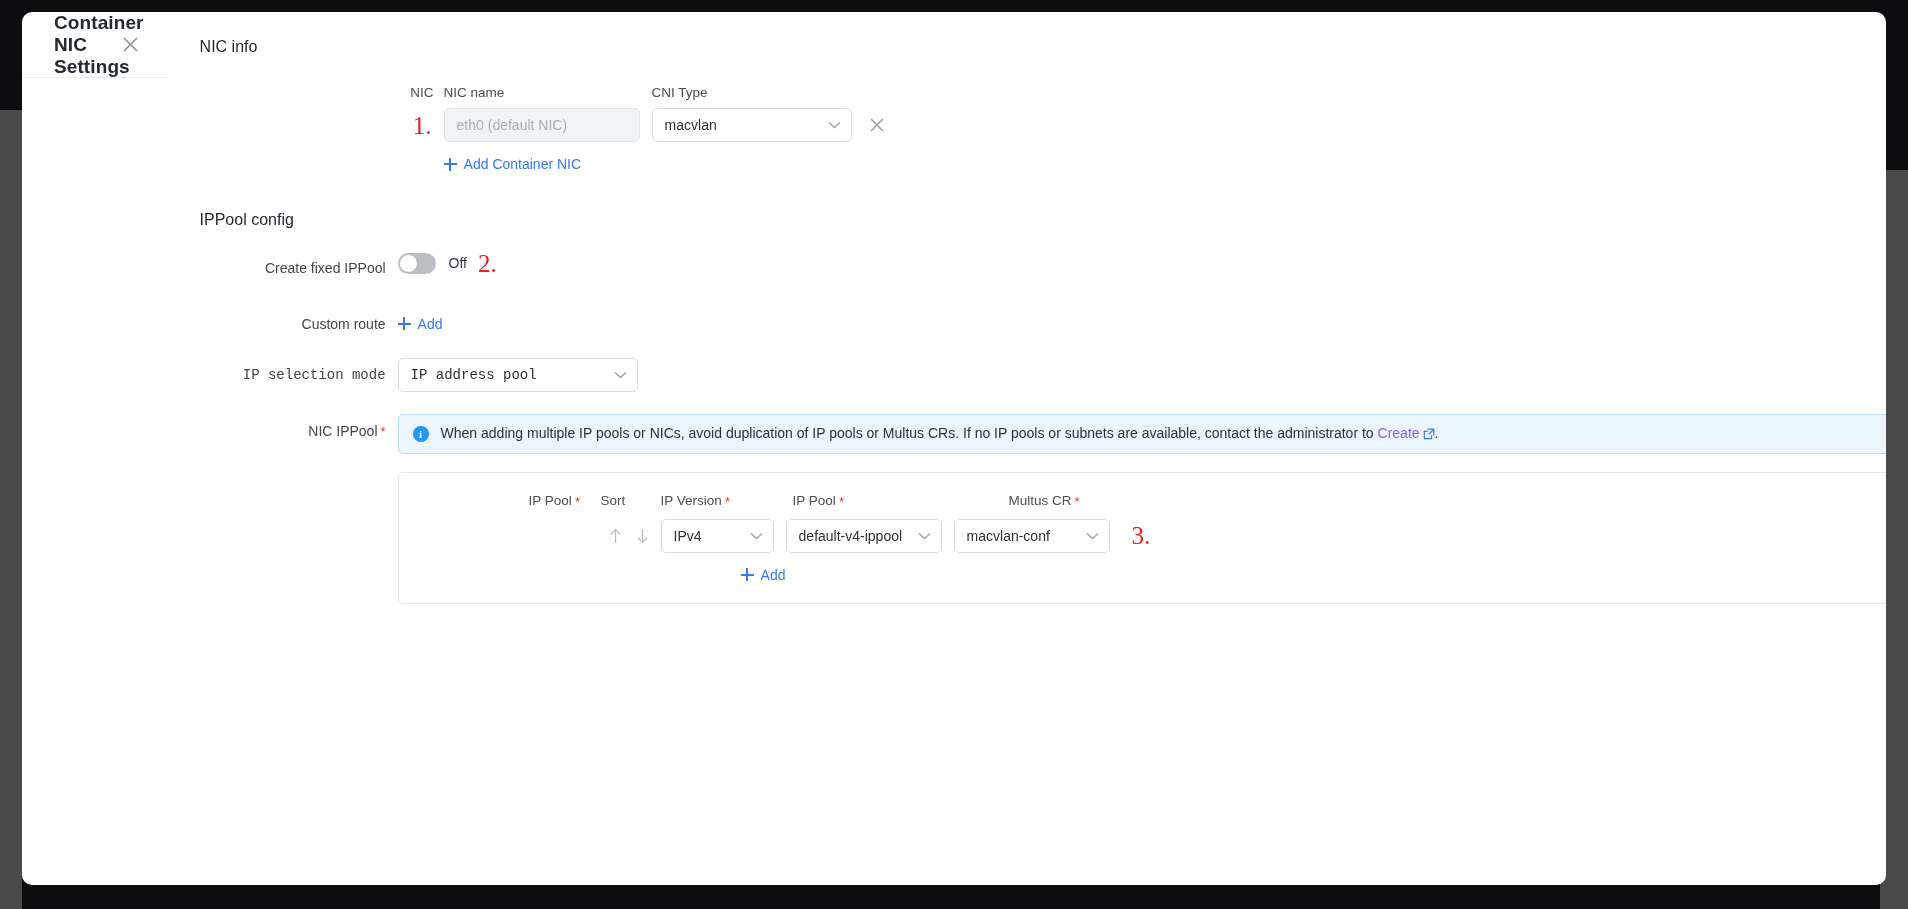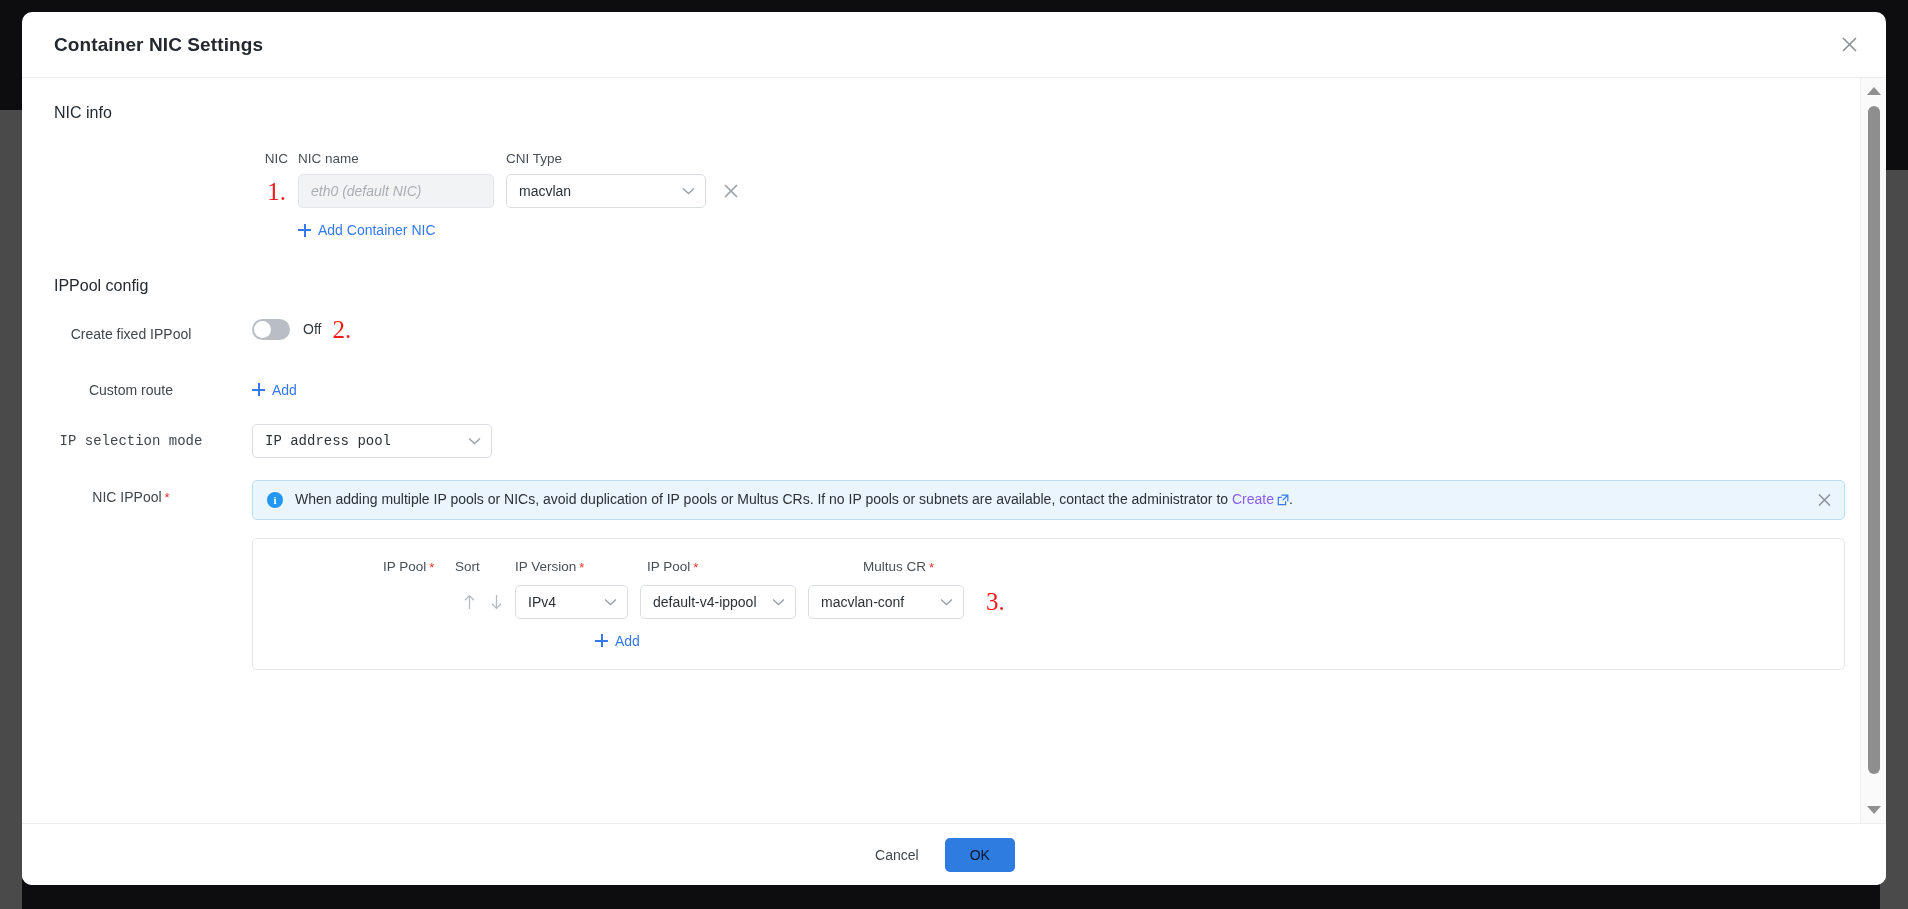--- a/index.html
+++ b/index.html
@@ -31,21 +31,21 @@
     background: #4a4a4a;
   }
   .modal {
     position: absolute;
     left: 22px; top: 12px;
     width: 1864px; height: 873px;
     background: #ffffff;
     border-radius: 10px;
     overflow: hidden;
     display: flex;
-    flex-direction: column;
+    flex-direction: row;
   }
   
   .modal-header {
     height: 66px;
     flex: 0 0 66px;
     border-bottom: 1px solid #eeeeee;
     display: flex;
     align-items: center;
     padding: 0 24px 0 32px;
     position: relative;
@@ -119,21 +119,21 @@
   .section-title.second { margin-top: 36px; }
 
   .field-row {
     display: flex;
     align-items: flex-start;
     margin-bottom: 4px;
   }
   .field-label {
     width: 230px;
     flex: 0 0 230px;
-    text-align: center;
+    text-align: right;
     padding-right: 12px;
     font-size: 14px;
     color: #41464b;
     line-height: 34px;
   }
   .field-label.small-col { line-height: 18px; }
   .req-star {
     color: #e5342c;
     font-size: 13px;
     margin-left: 3px;
@@ -176,21 +176,20 @@
     height: 34px;
     border: 1px solid #d9dde1;
     border-radius: 5px;
     background: #ffffff;
     font-size: 14px;
     color: #2d3236;
     padding: 0 12px;
     display: flex;
     align-items: center;
     width: 100%;
-    font-style: italic;
   }
   .input-box.disabled {
     background: #f2f3f5;
     border-color: #e3e5e8;
     color: #a9aeb4;
   }
   .nicname-wrap { width: 196px; flex: 0 0 196px; margin-right: 12px; }
   .select-box {
     position: relative;
     height: 34px;

